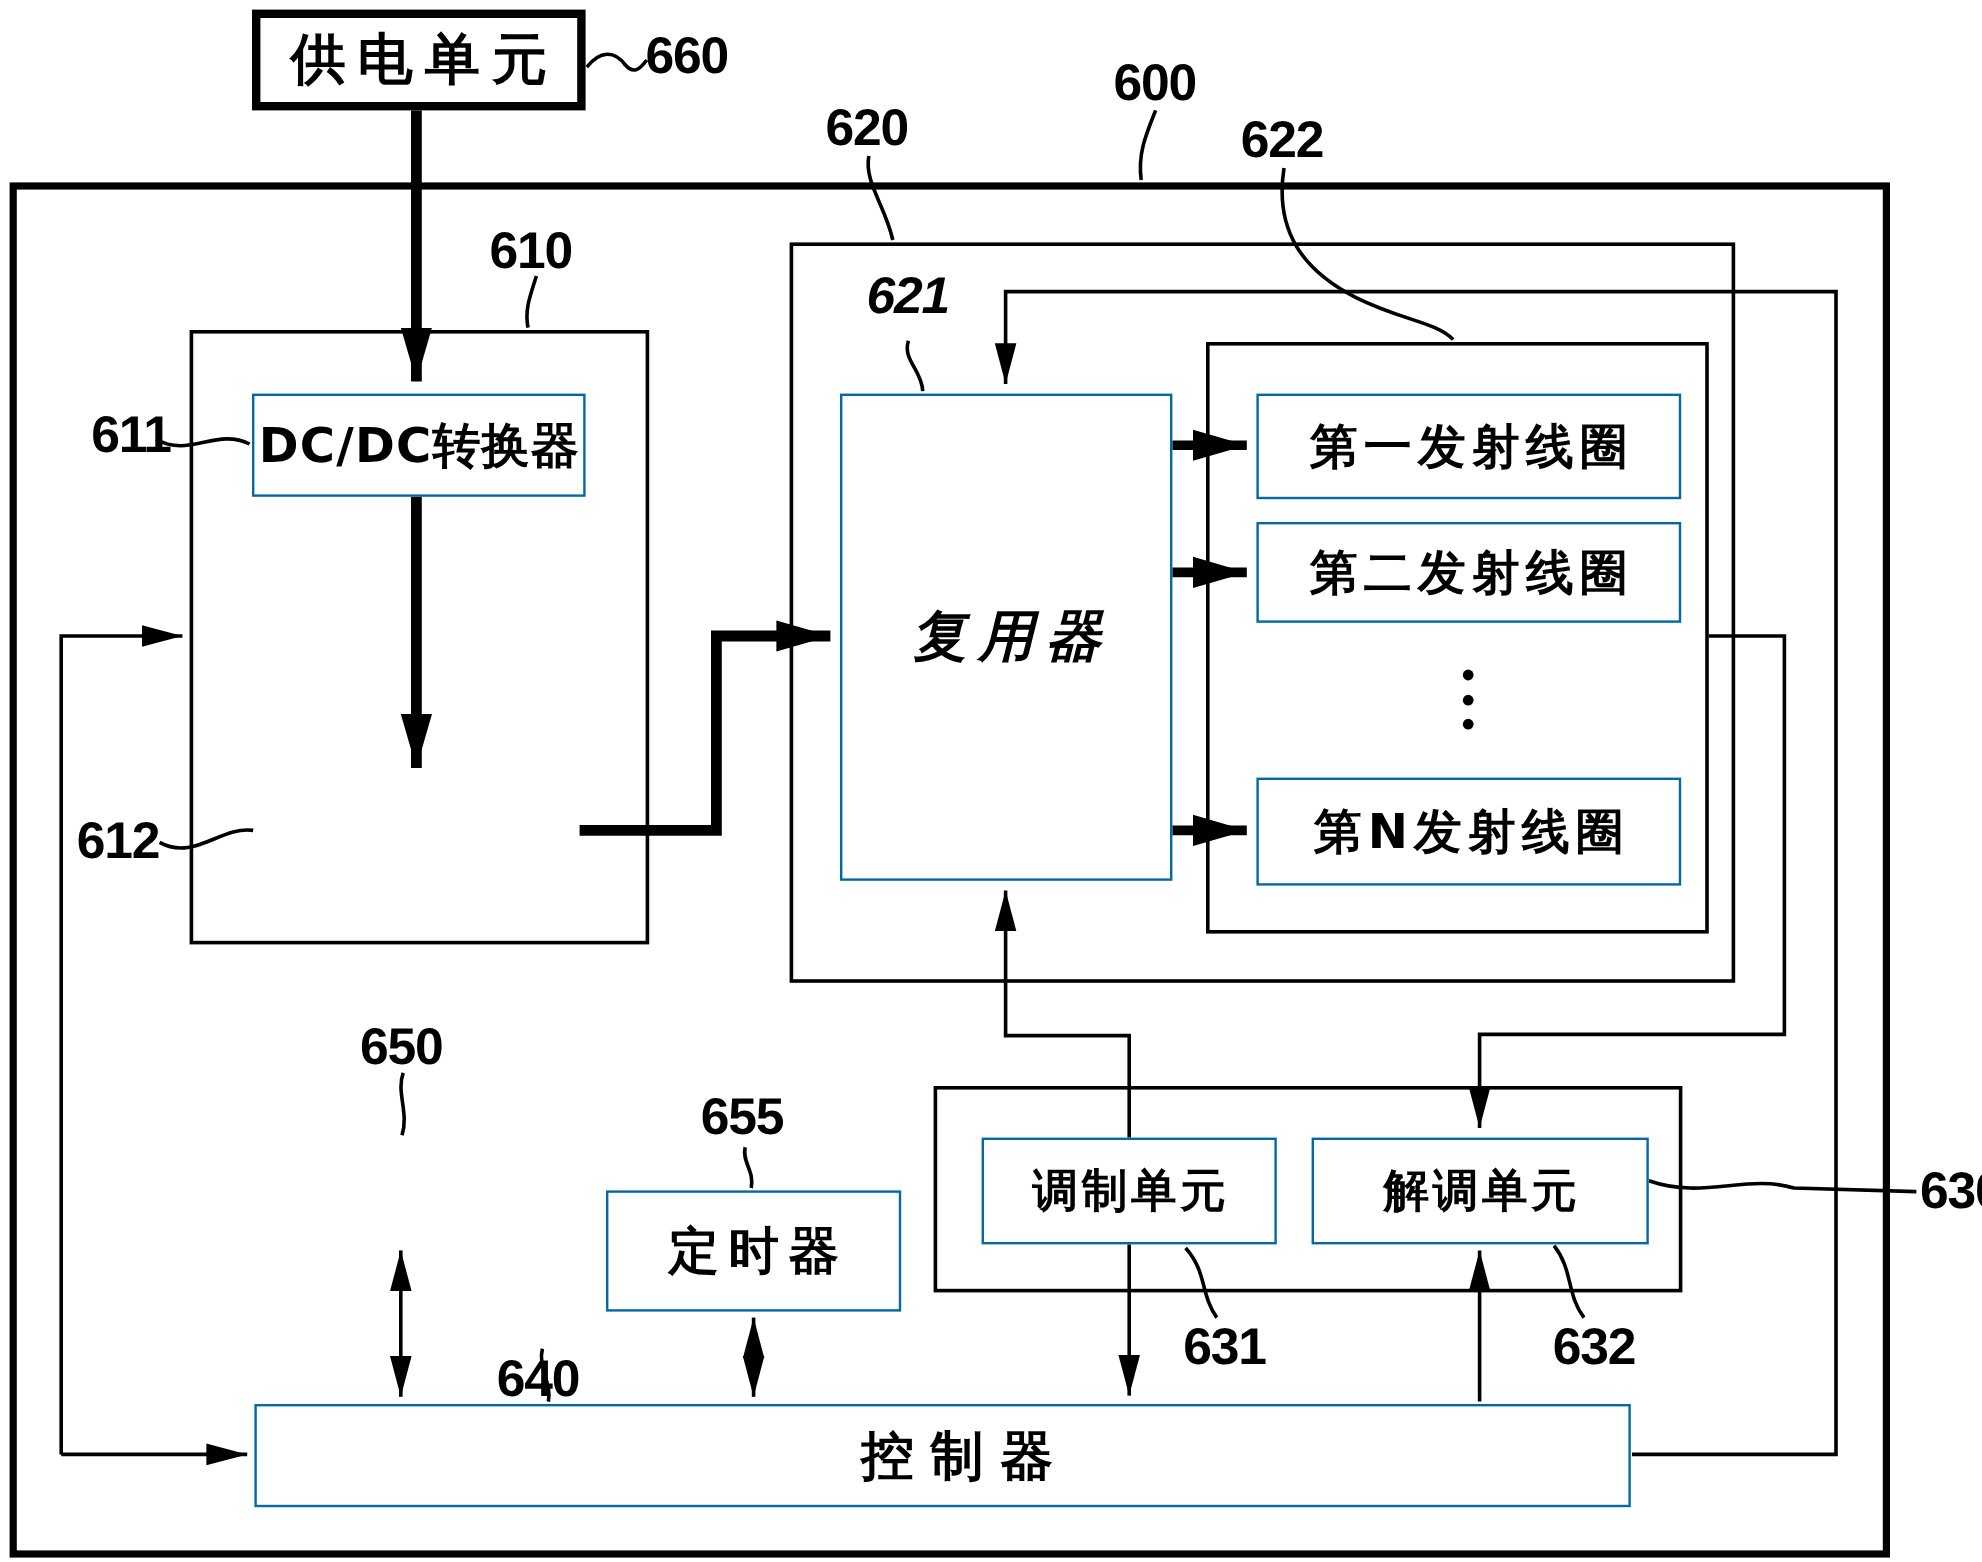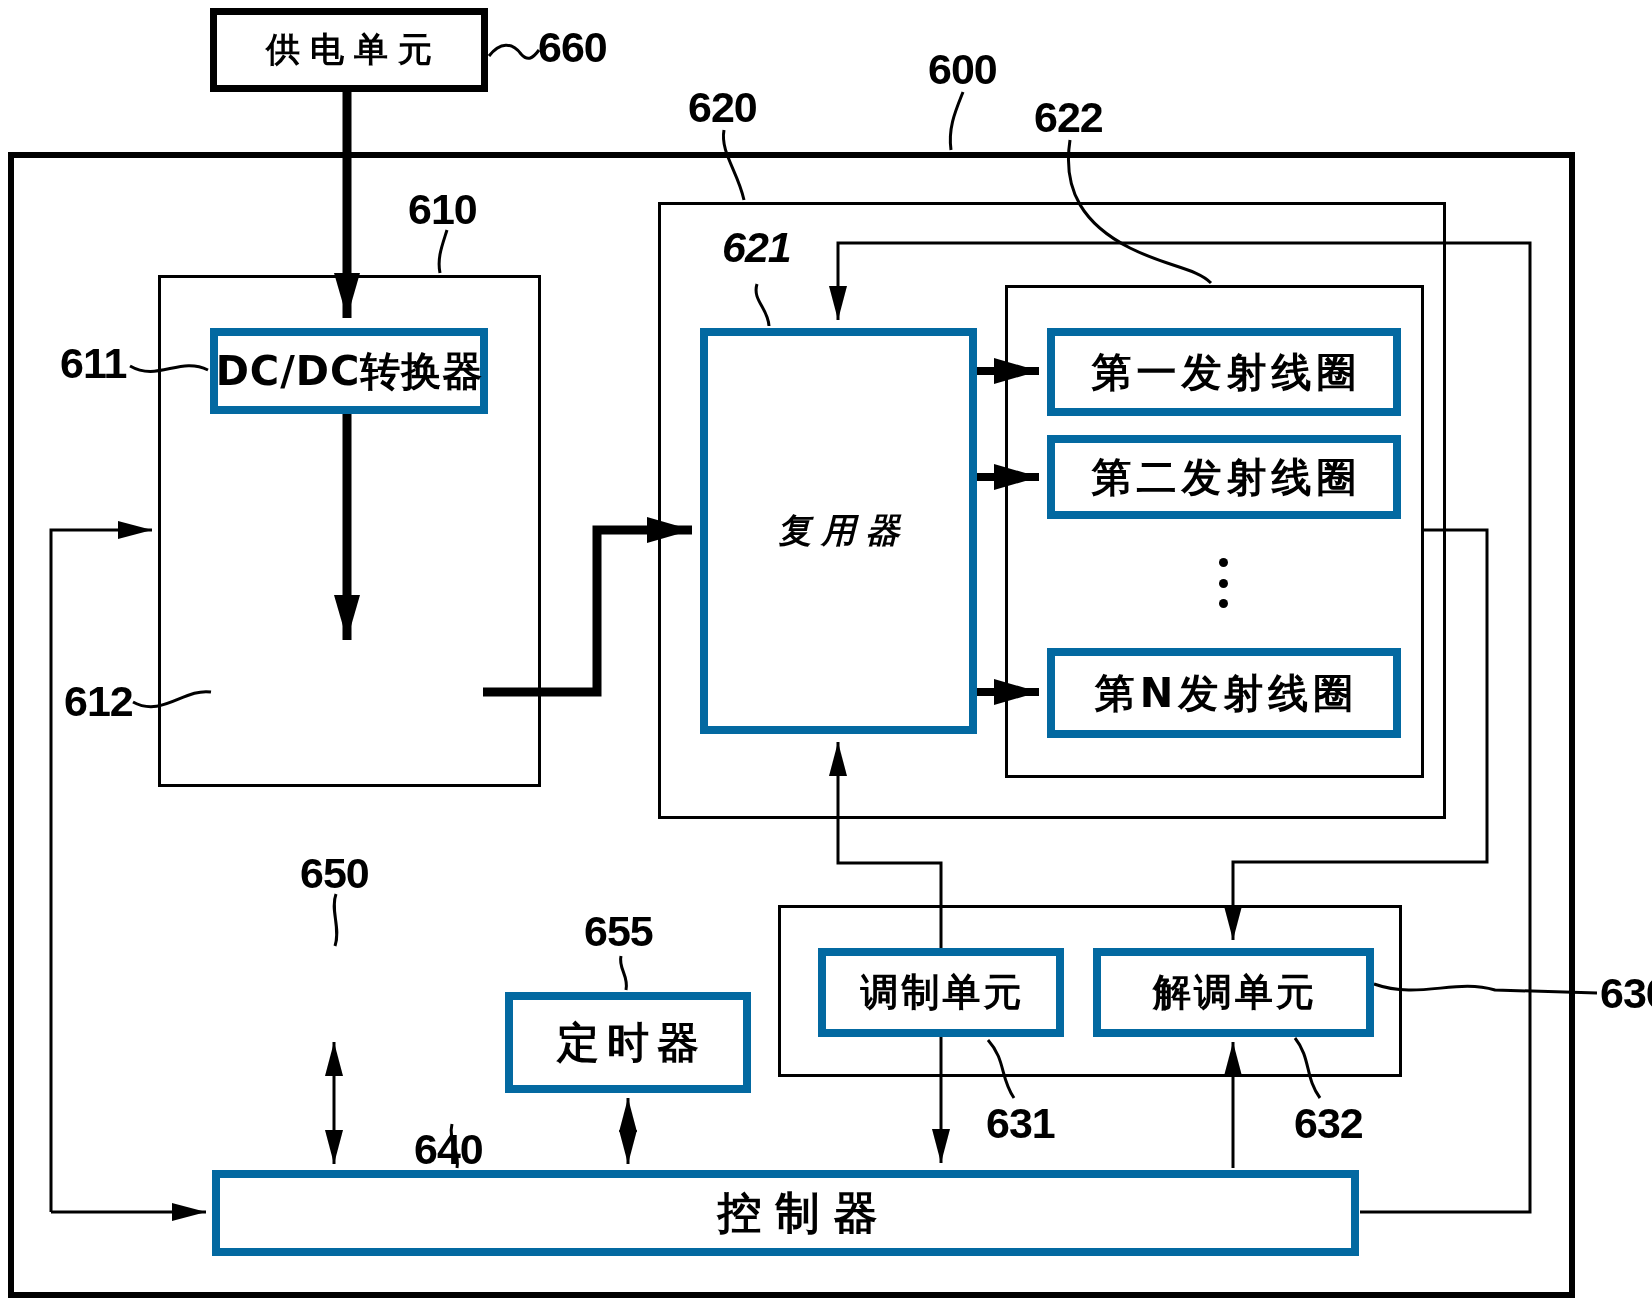--- a/index.html
+++ b/index.html
@@ -2,23 +2,23 @@
 <html><head>
 <meta charset="utf-8">
 <style>
   html,body{margin:0;padding:0;background:#fff;}
   #stage{position:relative;width:1652px;height:1302px;background:#fff;overflow:hidden;
          font-family:"DejaVu Sans","Liberation Sans",sans-serif;}
   #wires{position:absolute;left:0;top:0;width:1652px;height:1302px;pointer-events:none;}
   .box{position:absolute;box-sizing:border-box;display:flex;align-items:center;justify-content:center;
        text-align:center;font-weight:bold;color:#000;background:#fff;white-space:nowrap;}
   .b7{border:7px solid #000;}
-  .b6{border:8px solid #0369a1;}
+  .b6{border:2px solid #0369a1;}
   .grp{position:absolute;box-sizing:border-box;border:3px solid #000;background:transparent;}
-  .t46{font-size:34px;letter-spacing:10px;text-indent:10px;}
+  .t46{font-size:46px;letter-spacing:10px;text-indent:10px;}
   .t44{font-size:44px;letter-spacing:14px;text-indent:14px;}
   .t42{font-size:42px;letter-spacing:8px;text-indent:8px;}
   .t40{font-size:40px;letter-spacing:5px;text-indent:5px;}
   .t38{font-size:38px;letter-spacing:3px;text-indent:3px;}
   .ref{position:absolute;font-family:"Liberation Sans","DejaVu Sans",sans-serif;font-weight:700;
        font-size:43px;color:#000;letter-spacing:-1px;line-height:1;}
   .dots{position:absolute;left:1218px;top:558px;width:10px;height:50px;
         display:flex;flex-direction:column;justify-content:space-between;align-items:center;}
   .dots i{width:9px;height:9px;border-radius:50%;background:#000;display:block;}
 </style>
@@ -106,21 +106,21 @@
   <div class="box b6 t42" style="left:505px;top:992px;width:246px;height:101px;">定时器</div>
 
   <div class="box b6 t44" style="left:212px;top:1170px;width:1147px;height:86px;padding-left:24px;">控制器</div>
 
   <div class="ref" style="left:538px;top:26px;">660</div>
   <div class="ref" style="left:928px;top:48px;">600</div>
   <div class="ref" style="left:688px;top:86px;">620</div>
   <div class="ref" style="left:1034px;top:96px;">622</div>
   <div class="ref" style="left:408px;top:188px;">610</div>
   <div class="ref" style="left:722px;top:226px;font-style:italic;">621</div>
-  <div class="ref" style="left:60px;top:342px;">611</div>
+  <div class="ref" style="left:76px;top:342px;">611</div>
   <div class="ref" style="left:64px;top:680px;">612</div>
   <div class="ref" style="left:300px;top:852px;">650</div>
   <div class="ref" style="left:584px;top:910px;">655</div>
   <div class="ref" style="left:414px;top:1080px;margin-top:48px;">640</div>
   <div class="ref" style="left:986px;top:1102px;">631</div>
   <div class="ref" style="left:1294px;top:1102px;">632</div>
   <div class="ref" style="left:1600px;top:972px;">630</div>
 
 </div>
 

